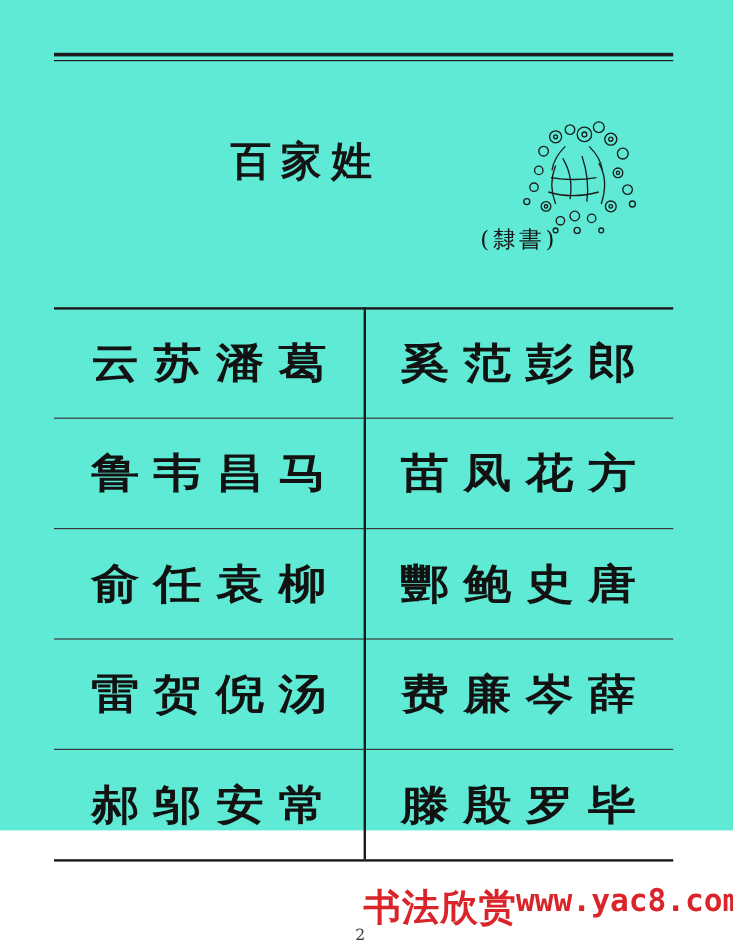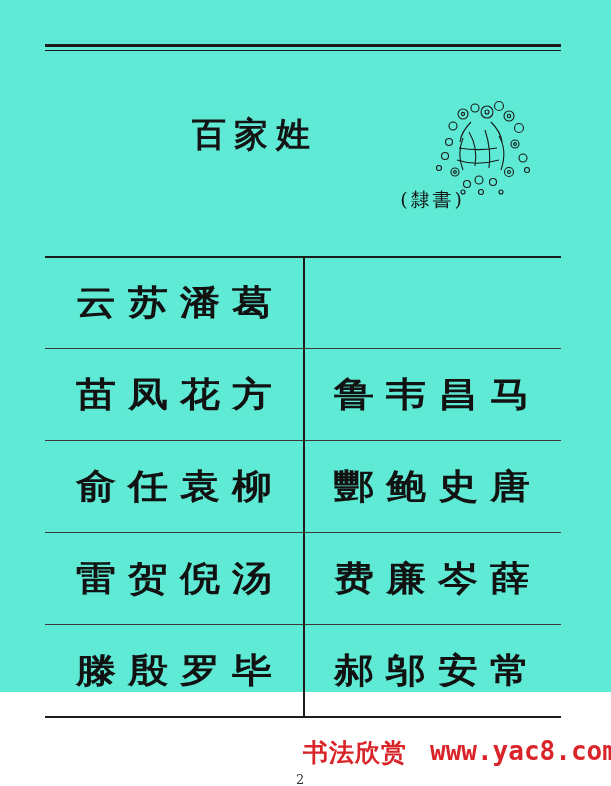--- a/index.html
+++ b/index.html
@@ -152,21 +152,21 @@
     left: 0;
     top: 728px;
     width: 611px;
     height: 50px;
   }
   .footer-cn {
     position: absolute;
     left: 303px;
     top: 8px;
     font-family: Liberation Serif, serif;
-    font-size: 25px;
+    font-size: 31px;
     font-weight: bold;
     color: #d9252a;
     letter-spacing: 1px;
   }
   .footer-url {
     position: absolute;
     left: 430px;
     top: 8px;
     font-family: "DejaVu Sans Mono", monospace;
     font-size: 26px;
@@ -250,29 +250,32 @@
     <div class="rule thin" style="left:0; top:276px;"></div>
     <div class="rule thin" style="left:0; top:368px;"></div>
     <div class="rule" style="left:0; top:460px;"></div>
 
     <div class="vrule" style="left:258px; top:0; height:460px;"></div>
 
     <div class="row" style="top:0;">
       <div class="cell">
         <span class="chars">云苏潘葛</span>
       </div>
+      <div class="cell">
+        <span class="chars">奚范彭郎</span>
+      </div>
     </div>
 
     <div class="row" style="top:92px;">
       <div class="cell">
+        <span class="chars">鲁韦昌马</span>
+      </div>
+      <div class="cell">
         <span class="chars">苗凤花方</span>
       </div>
-      <div class="cell">
-        <span class="chars">鲁韦昌马</span>
-      </div>
     </div>
 
     <div class="row" style="top:184px;">
       <div class="cell">
         <span class="chars">俞任袁柳</span>
       </div>
       <div class="cell">
         <span class="chars">酆鲍史唐</span>
       </div>
     </div>
@@ -281,24 +284,24 @@
       <div class="cell">
         <span class="chars">雷贺倪汤</span>
       </div>
       <div class="cell">
         <span class="chars">费廉岑薛</span>
       </div>
     </div>
 
     <div class="row" style="top:368px;">
       <div class="cell">
+        <span class="chars">郝邬安常</span>
+      </div>
+      <div class="cell">
         <span class="chars">滕殷罗毕</span>
-      </div>
-      <div class="cell">
-        <span class="chars">郝邬安常</span>
       </div>
     </div>
 
   </div>
 
   <div class="footer">
     <div class="footer-cn">书法欣赏</div>
     <div class="footer-url">www.yac8.com</div>
     <div class="footer-page">2</div>
   </div>

